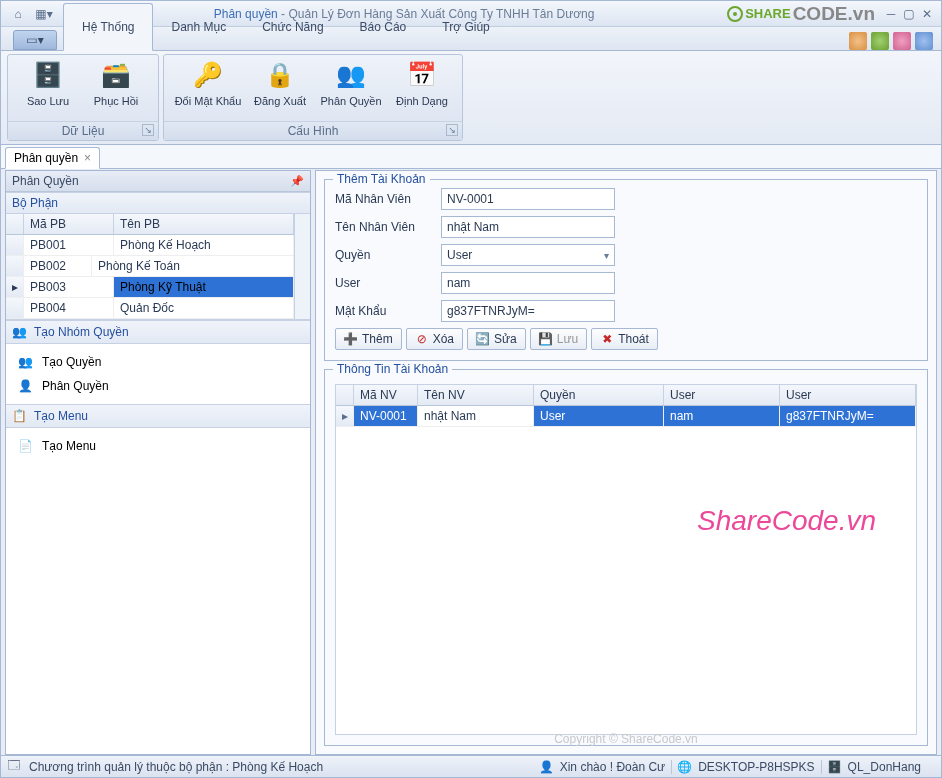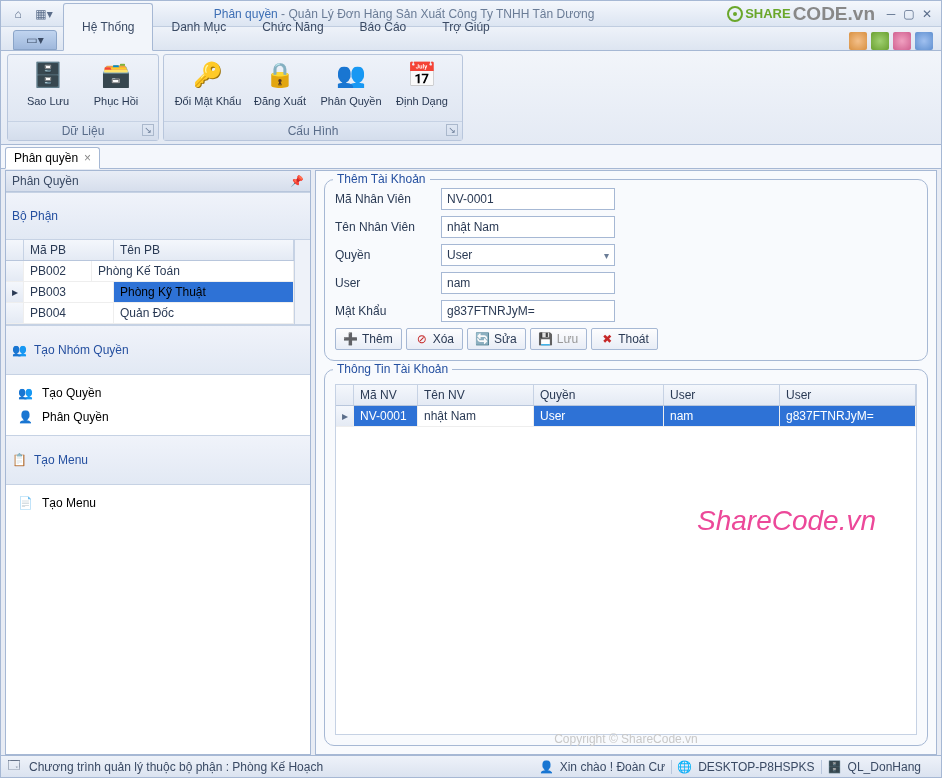--- a/index.html
+++ b/index.html
@@ -41,37 +41,37 @@
 
 .doctabs { height: 24px; background: #f4f7fc; border-bottom: 1px solid #a6b8d4; display: flex; align-items: flex-end; padding-left: 4px; }
 .dtab { padding: 3px 8px; background: #fff; border: 1px solid #a6b8d4; border-bottom: 1px solid #fff; border-radius: 3px 3px 0 0; margin-bottom: -1px; display: flex; align-items: center; gap: 6px; }
 .dtab .x { color: #888; cursor: pointer; }
 
 
 .main { position: absolute; top: 169px; left: 4px; right: 4px; bottom: 22px; display: flex; gap: 4px; }
 .leftpanel { width: 306px; border: 1px solid #a6b8d4; background: #f8fafd; display: flex; flex-direction: column; }
 .panelhdr { background: linear-gradient(#e8edf6, #d6deec); padding: 3px 6px; color: #3a4a64; border-bottom: 1px solid #b8c6dc; display: flex; justify-content: space-between; align-items: center; }
 .panelhdr .pin { font-size: 11px; color: #6a7c96; }
-.grouphdr { background: linear-gradient(#f0f3fa, #e2e9f4); padding: 16px 6px; color: #2550a0; border-top: 1px solid #c6d2e4; border-bottom: 1px solid #c6d2e4; font-weight: normal; display: flex; align-items: center; gap: 6px; }
+.grouphdr { background: linear-gradient(#f0f3fa, #e2e9f4); padding: 3px 6px; color: #2550a0; border-top: 1px solid #c6d2e4; border-bottom: 1px solid #c6d2e4; font-weight: normal; display: flex; align-items: center; gap: 6px; }
 .grouphdr .gicon { width: 16px; height: 16px; display: flex; align-items: center; justify-content: center; }
 
 .deptgrid { background: #fff; border-bottom: 1px solid #c6d2e4; }
 .gridhdr { display: flex; background: linear-gradient(#f4f7fc, #e4eaf4); border-bottom: 1px solid #b8c6dc; }
 .gridhdr .cell { padding: 3px 6px; border-right: 1px solid #c6d2e4; color: #2a3a54; }
 .gridrow { display: flex; border-bottom: 1px solid #eee; background: #fff; }
 .gridrow .cell { padding: 3px 6px; border-right: 1px solid #eee; color: #2a3a54; }
 .gridrow.sel .cell.seltext { background: #2e72d6; color: #000000; }
 .rowind { width: 18px; background: linear-gradient(#f4f7fc, #e4eaf4); border-right: 1px solid #c6d2e4; text-align: center; color: #5a6d8a; }
 .scrollv { width: 16px; background: #eef2f9; border-left: 1px solid #c6d2e4; }
 .nodelist { background: #fff; padding: 6px 0; }
 .node { display: flex; align-items: center; gap: 8px; padding: 4px 12px; cursor: pointer; }
 .node .nicon { width: 16px; height: 16px; display: flex; align-items: center; justify-content: center; }
 
 .rightpanel { flex: 1; border: 1px solid #a6b8d4; background: #f8fafd; padding: 8px; display: flex; flex-direction: column; gap: 8px; position: relative; }
-.fieldset { border: 1px solid #a6b8d4; border-radius: 10px; padding: 8px 10px 10px 10px; background: #f8fafd; position: relative; }
+.fieldset { border: 1px solid #a6b8d4; border-radius: 0; padding: 8px 10px 10px 10px; background: #f8fafd; position: relative; }
 .fieldset .legend { position: absolute; top: -8px; left: 8px; background: #f8fafd; padding: 0 4px; color: #2550a0; font-size: 12px; }
 .formrow { display: flex; align-items: center; margin-bottom: 6px; }
 .formrow label { width: 106px; color: #2a3a54; }
 .formrow input, .formrow .combo { width: 174px; border: 1px solid #a6b8d4; padding: 3px 5px; background: #fff; color: #2a3a54; height: 22px; }
 .formrow .combo { display: flex; align-items: center; justify-content: space-between; }
 .formrow .combo .arrow { color: #6a7c96; font-size: 10px; }
 .btnrow { display: flex; gap: 4px; margin-top: 4px; }
 .btn { border: 1px solid #a6b8d4; background: linear-gradient(#fdfdfe, #e8edf6); padding: 3px 8px; border-radius: 2px; display: flex; align-items: center; gap: 4px; cursor: pointer; color: #2a3a54; }
 .btn .bi { width: 14px; height: 14px; display: inline-flex; align-items: center; justify-content: center; font-size: 12px; }
 .btn.disabled { color: #999; }
@@ -190,20 +190,25 @@
     <div class="grouphdr">
       <span>Bộ Phận</span>
     </div>
     <div class="deptgrid" style="position:relative">
       <div style="display:flex">
         <div style="flex:1">
           <div class="gridhdr">
             <div class="cell rowind"></div>
             <div class="cell" style="width:90px">Mã PB</div>
             <div class="cell" style="flex:1">Tên PB</div>
+          </div>
+          <div class="gridrow">
+            <div class="cell rowind"></div>
+            <div class="cell" style="width:90px">PB001</div>
+            <div class="cell" style="flex:1">Phòng Kế Hoạch</div>
           </div>
           <div class="gridrow">
             <div class="cell rowind"></div>
             <div class="cell" style="width:68px">PB002</div>
             <div class="cell" style="flex:1">Phòng Kế Toán</div>
           </div>
           <div class="gridrow sel">
             <div class="cell rowind">▸</div>
             <div class="cell" style="width:90px">PB003</div>
             <div class="cell seltext" style="flex:1">Phòng Kỹ Thuật</div>

